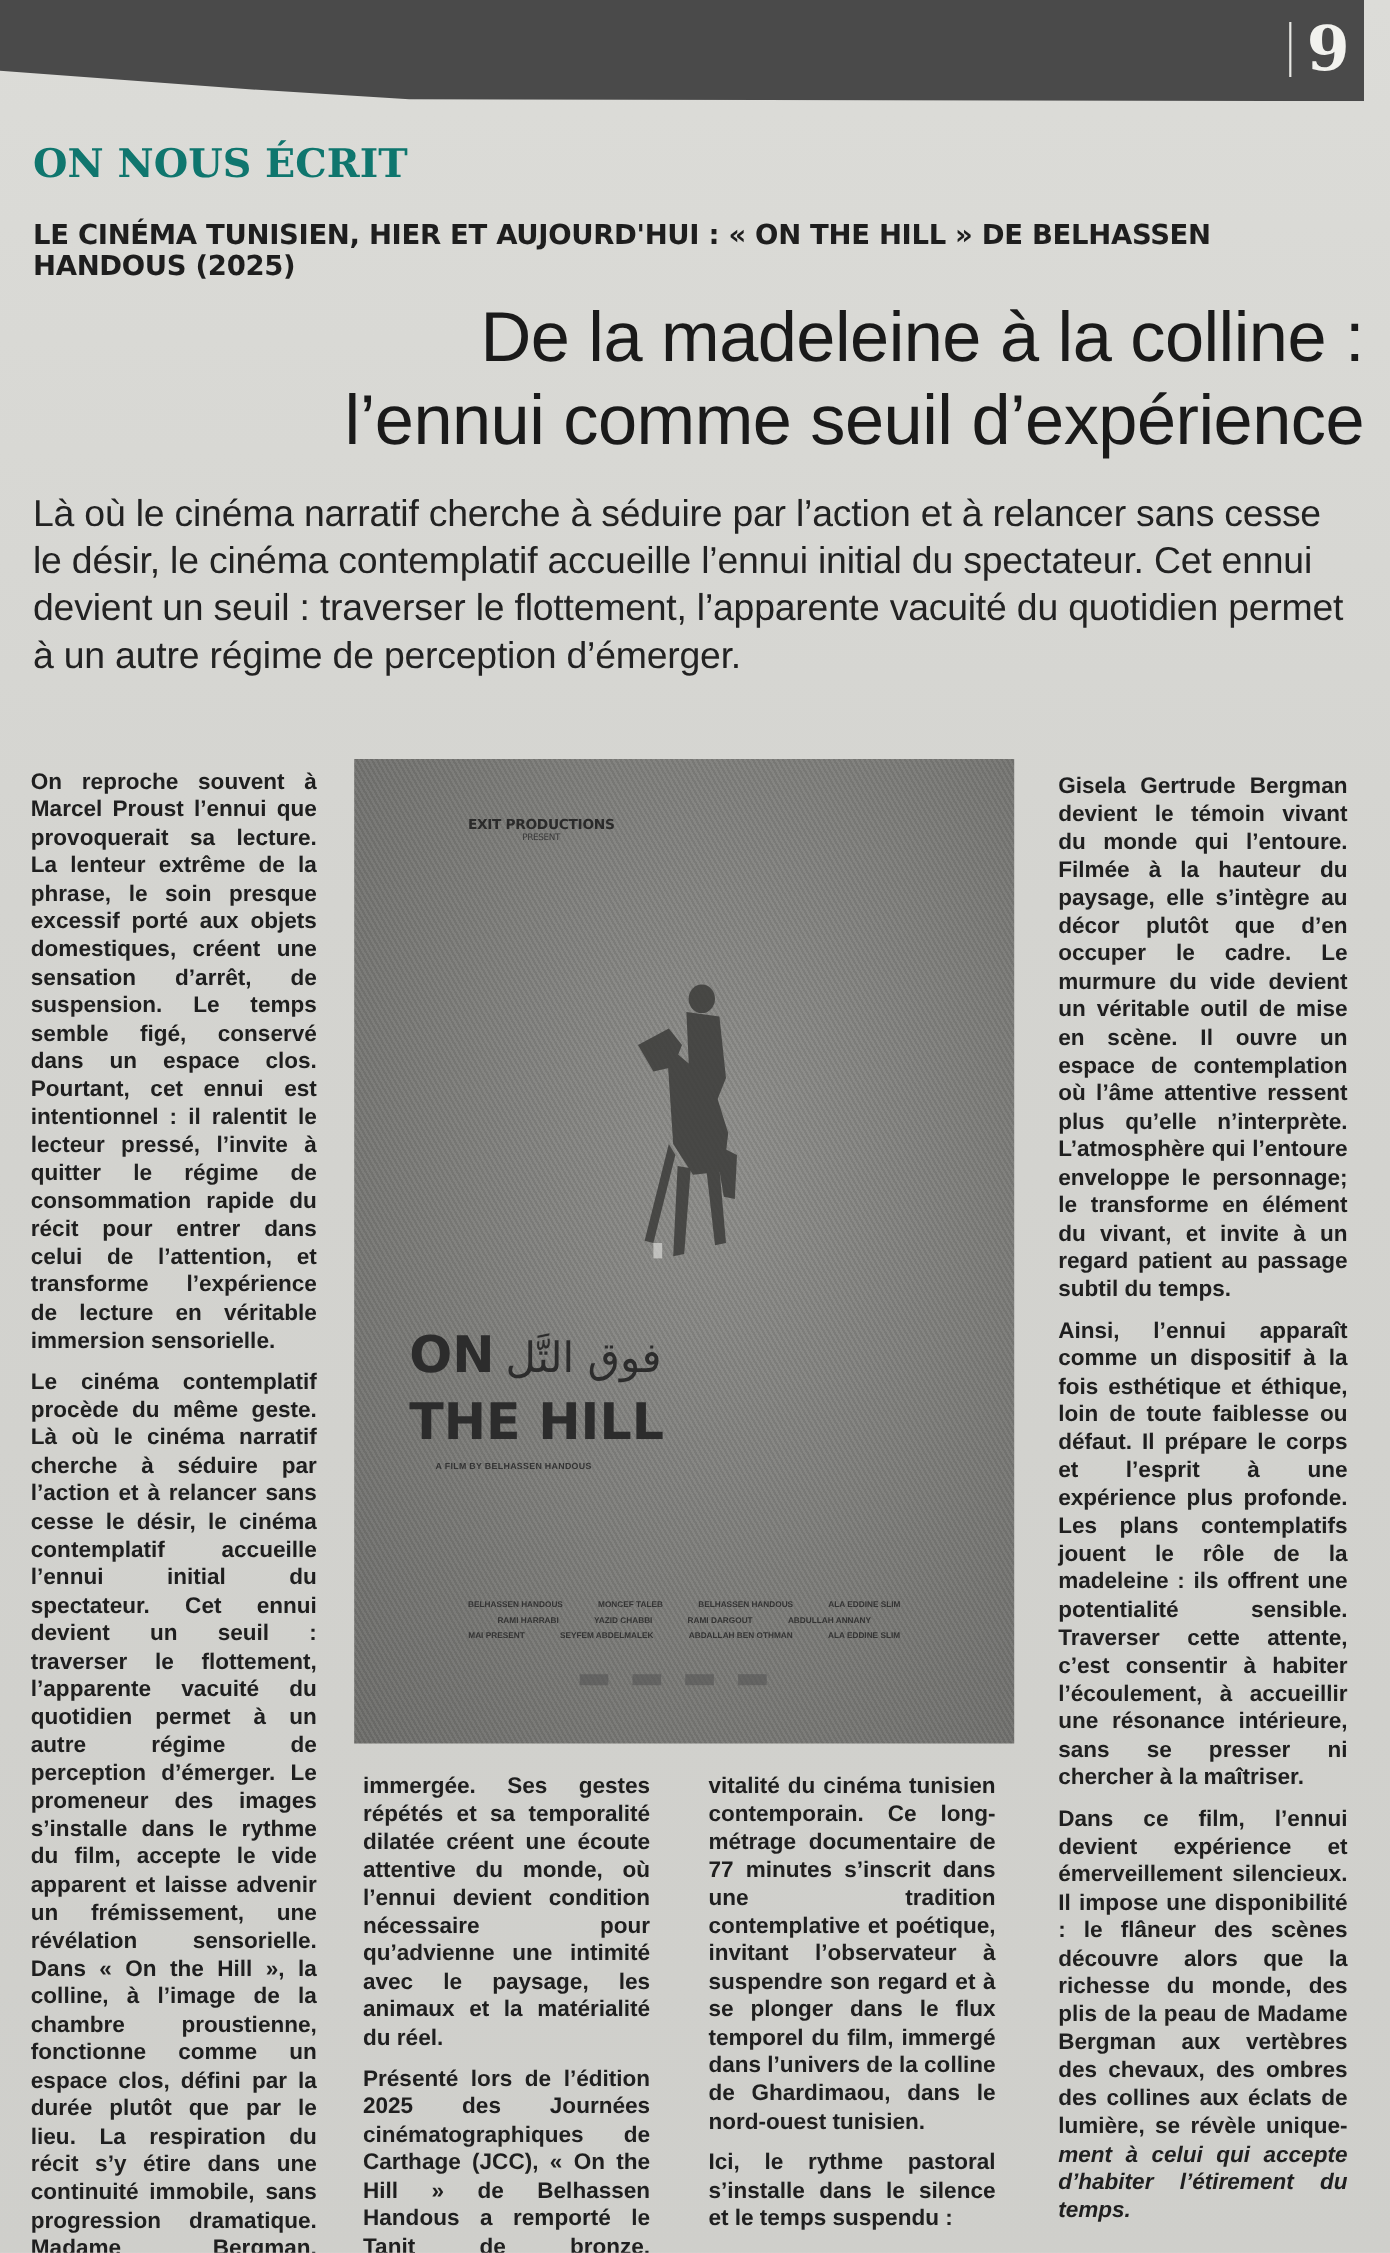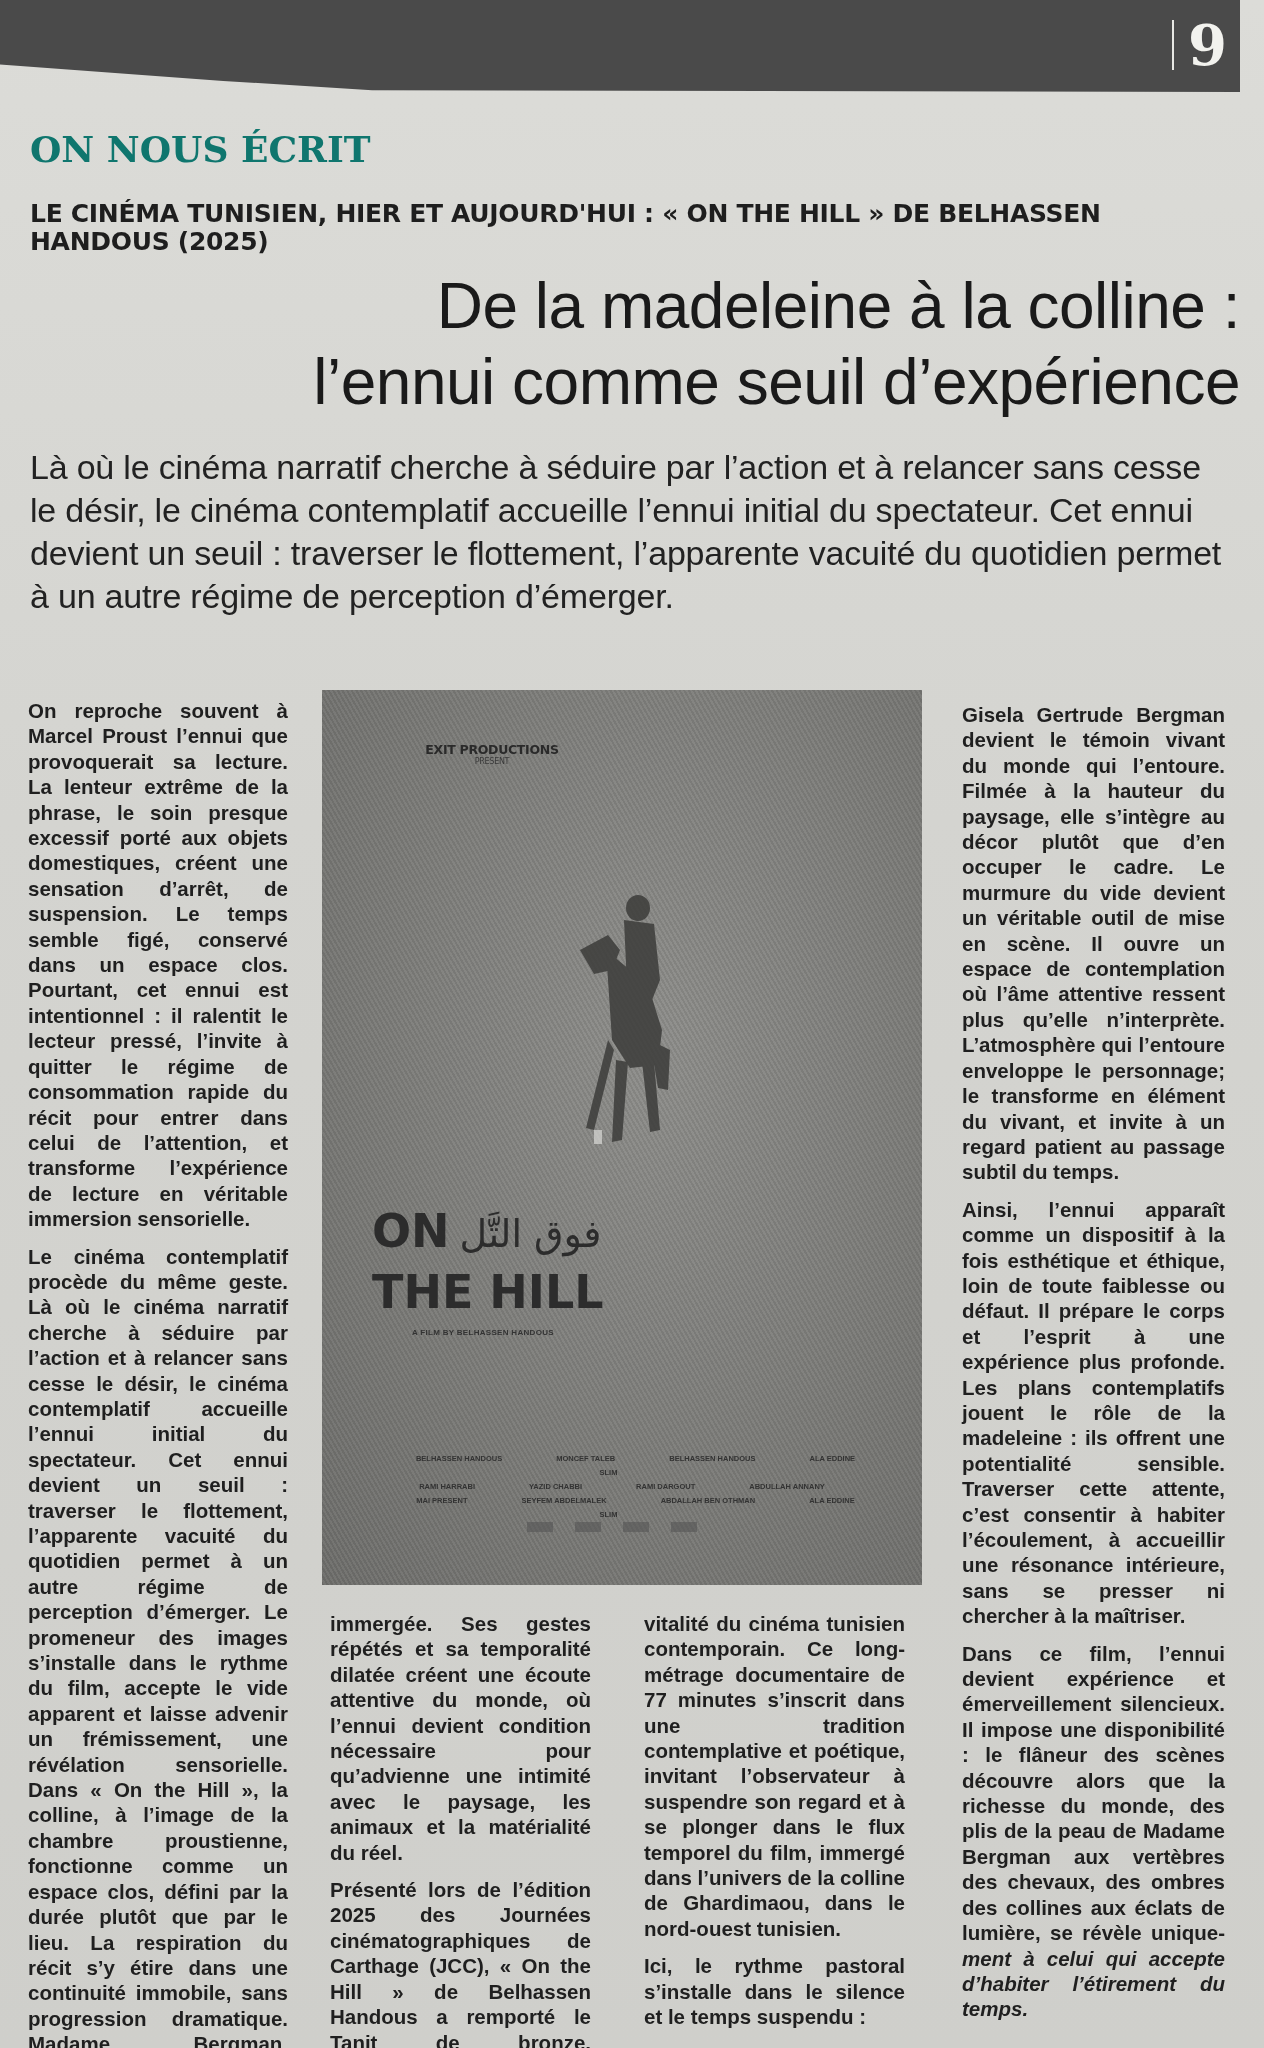--- a/index.html
+++ b/index.html
@@ -83,28 +83,28 @@
   }
   .poster-present { display: block; font-size: 8px; font-weight: normal; color: #3a3a3a; }
   .poster-figure { position: absolute; left: 228px; top: 200px; width: 130px; height: 280px; }
   .poster-title {
     position: absolute; left: 50px; top: 512px;
     font-family: "DejaVu Sans", sans-serif; font-weight: bold;
     font-size: 46px; line-height: 58px; color: #2c2c2c;
   }
   .poster-arabic { font-size: 38px; margin-left: 10px; font-weight: normal; }
   .poster-director {
-    position: absolute; left: 90px; top: 638px;
+    position: absolute; left: 74px; top: 638px;
     font-size: 8px; font-weight: bold; color: #333; letter-spacing: 0.3px;
   }
   .poster-credits {
     position: absolute; left: 50px; top: 762px; width: 500px;
     font-size: 7.5px; font-weight: bold; color: #333; text-align: center; line-height: 14px;
   }
-  .poster-credits span { margin: 0 27px; }
+  .poster-credits span { margin: 0 16px; }
   .poster-logos {
     position: absolute; left: 170px; top: 828px; width: 240px; height: 18px;
     display: flex; gap: 22px; align-items: center; justify-content: center;
   }
   .poster-logos i { display: block; width: 26px; height: 10px; background: #555; opacity: 0.6; }
 </style>
 </head>
 <body>
 
 <div class="paper"></div>

